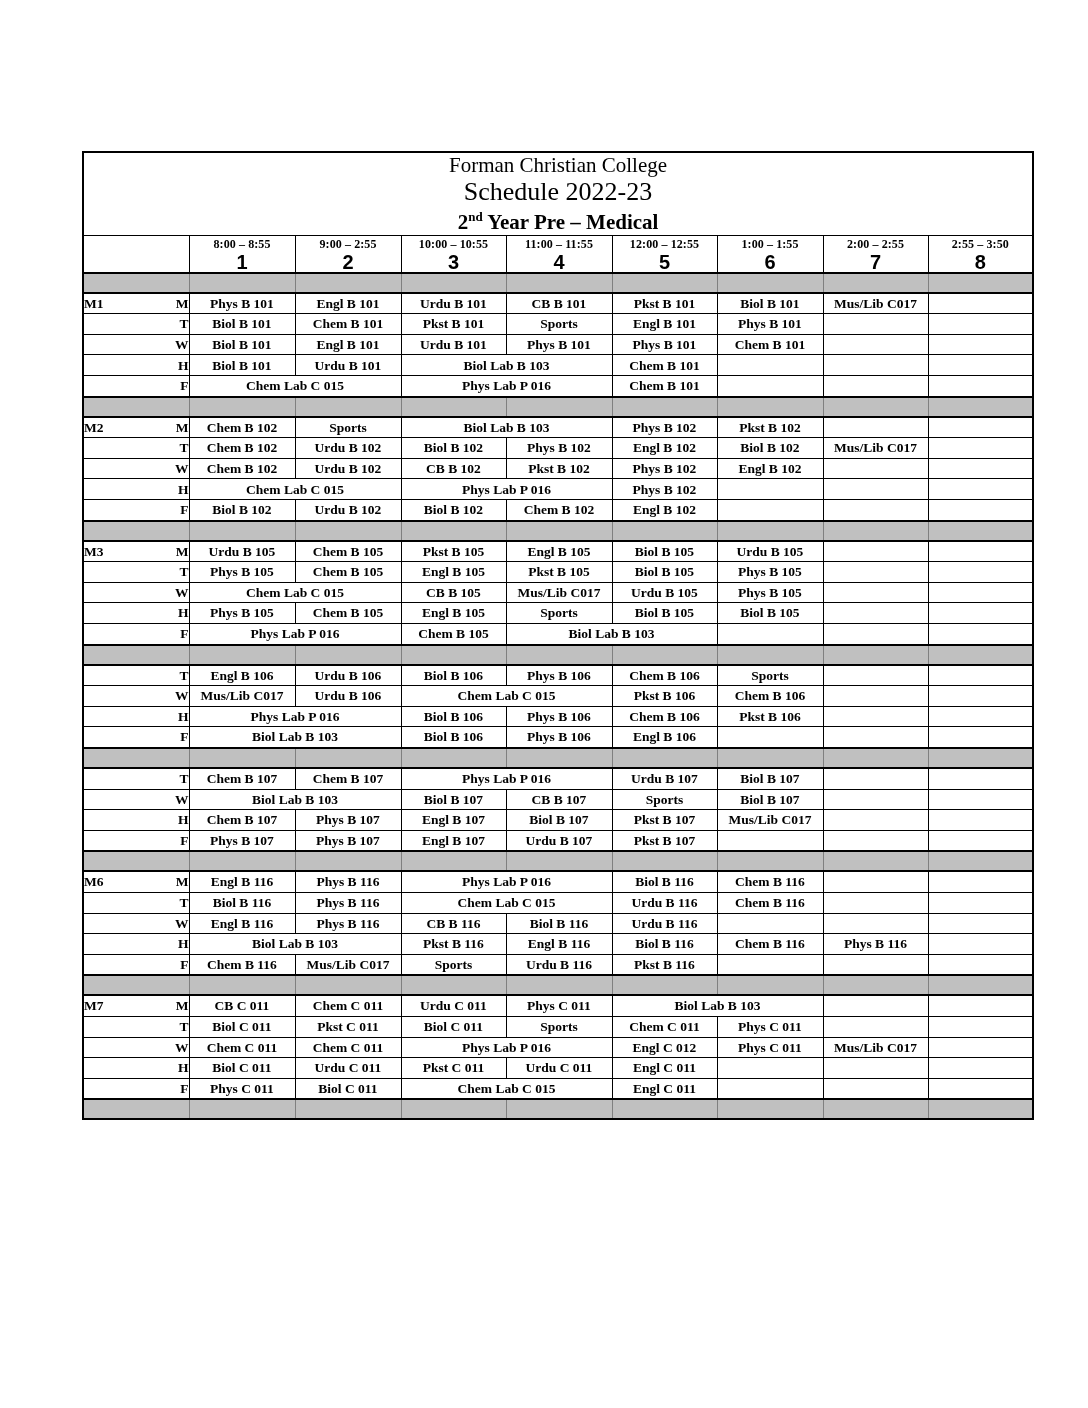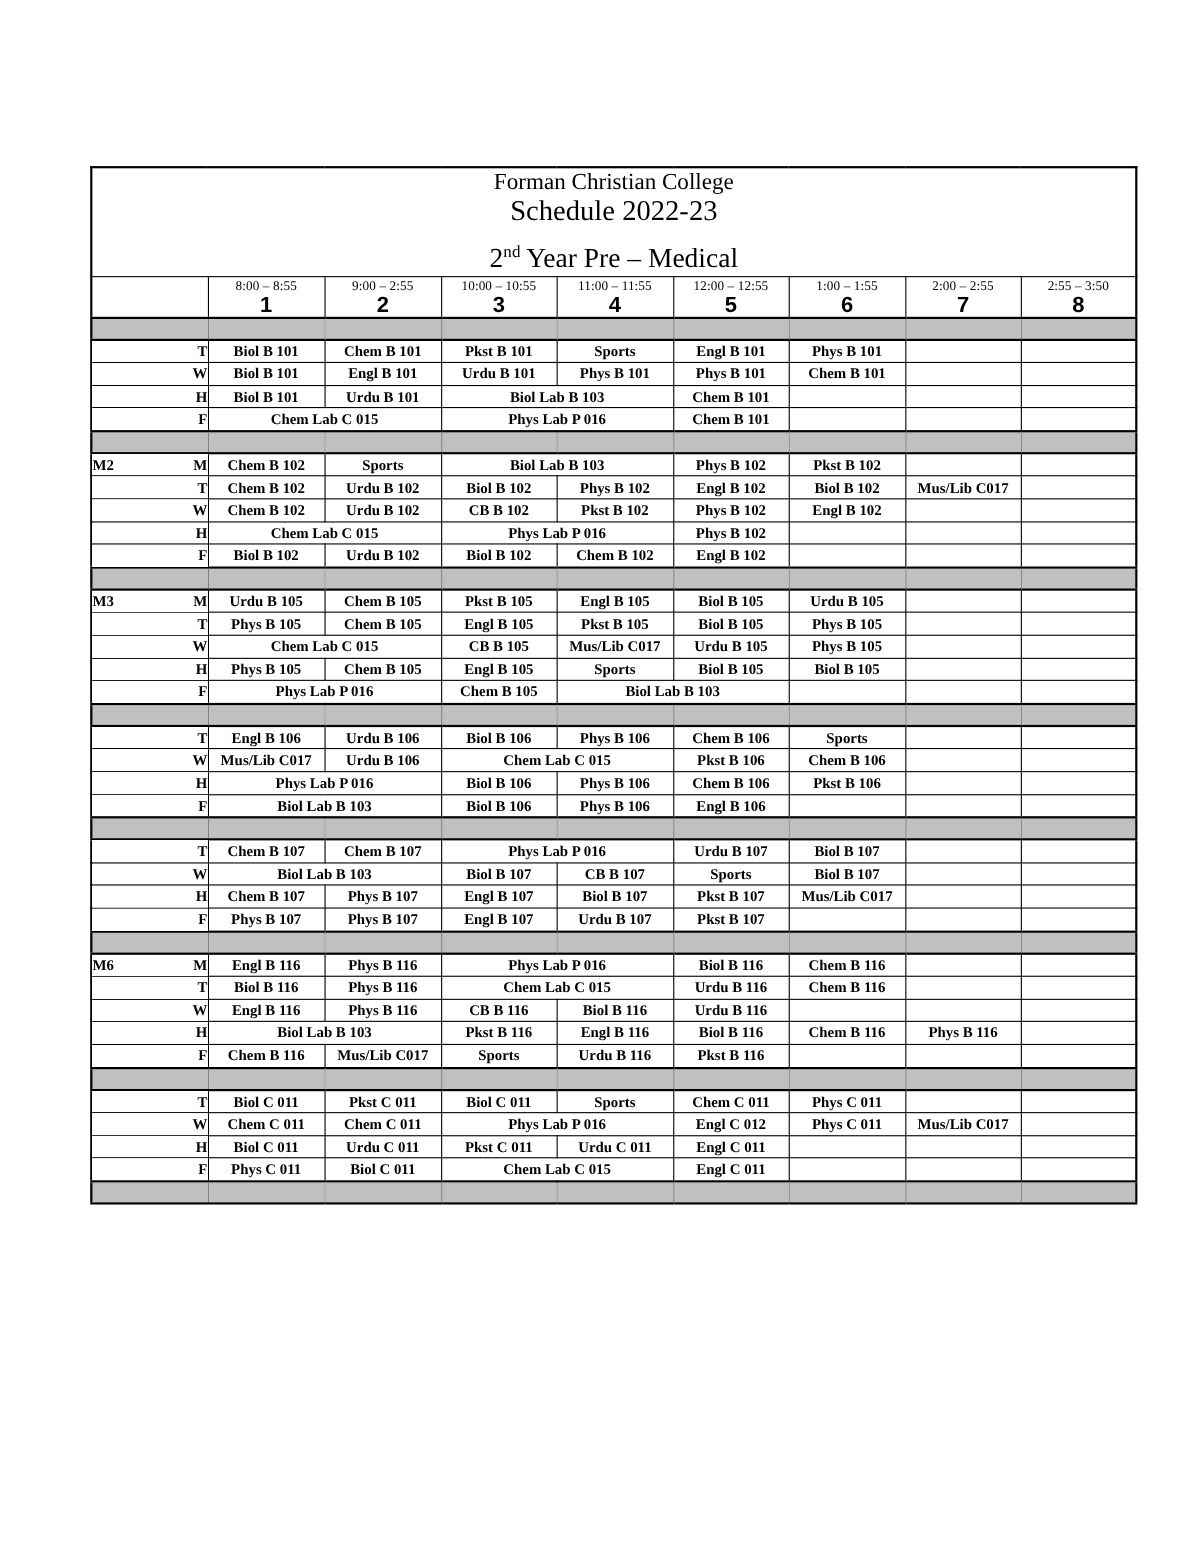--- a/index.html
+++ b/index.html
@@ -59,42 +59,42 @@
     font-size: 21px;
     line-height: 1.16;
     font-weight: normal;
   }
   .t2 {
     font-size: 26px;
     line-height: 1.16;
     font-weight: normal;
   }
   .t3 {
-    font-size: 25px;
+    font-size: 21px;
     line-height: 1.2;
-    font-weight: normal;
-    margin-top: 13px;
+    font-weight: bold;
+    margin-top: 2px;
   }
   .t3 sup {
     font-size: 0.62em;
     vertical-align: super;
     line-height: 0;
   }
 
   
   td.periodhead {
     border: 2px solid #000;
     height: 46px;
     padding: 2px 0 2px 0;
     vertical-align: top;
     font-weight: normal;
   }
   .ptime {
     font-size: 12px;
-    font-weight: normal;
+    font-weight: bold;
     letter-spacing: 0.1px;
     display: block;
     margin-top: 2px;
   }
   .pnum {
     font-size: 20px;
     font-weight: bold;
     display: block;
     margin-top: 2px;
     font-family: "Liberation Sans", sans-serif;
@@ -201,20 +201,34 @@
             <td class=""></td>
             <td class=""></td>
             <td class=""></td>
             <td class=""></td>
             <td class=""></td>
             <td class=""></td>
             <td class=""></td>
             <td class=""></td>
             <td class="lastcol"></td>
           </tr>
+          <tr class="firstrow">
+            <td class="lbl">
+              <span class="blk">M1</span>
+              <span class="day">M</span>
+            </td>
+            <td class="empty">Phys B 101</td>
+            <td class="empty">Engl B 101</td>
+            <td class="empty">Urdu B 101</td>
+            <td class="empty">CB B 101</td>
+            <td class="empty">Pkst  B 101</td>
+            <td class="empty">Biol B 101</td>
+            <td class="empty small">Mus/Lib C017</td>
+            <td class="empty lastcol"></td>
+          </tr>
           <tr class="">
             <td class="lbl">
               <span class="day">T</span>
             </td>
             <td class="empty">Biol B 101</td>
             <td class="empty">Chem B 101</td>
             <td class="empty">Pkst B 101</td>
             <td class="empty">Sports</td>
             <td class="empty">Engl B 101</td>
             <td class="empty">Phys B 101</td>
@@ -604,20 +618,33 @@
             <td class=""></td>
             <td class=""></td>
             <td class=""></td>
             <td class=""></td>
             <td class=""></td>
             <td class=""></td>
             <td class=""></td>
             <td class=""></td>
             <td class="lastcol"></td>
           </tr>
+          <tr class="firstrow">
+            <td class="lbl">
+              <span class="blk">M7</span>
+              <span class="day">M</span>
+            </td>
+            <td class="empty">CB C 011</td>
+            <td class="empty">Chem C 011</td>
+            <td class="empty">Urdu C 011</td>
+            <td class="empty">Phys C 011</td>
+            <td class="empty" colspan="2">Biol Lab B 103</td>
+            <td class="empty"></td>
+            <td class="empty lastcol"></td>
+          </tr>
           <tr class="">
             <td class="lbl">
               <span class="day">T</span>
             </td>
             <td class="empty">Biol C 011</td>
             <td class="empty">Pkst C 011</td>
             <td class="empty">Biol C 011</td>
             <td class="empty">Sports</td>
             <td class="empty">Chem C 011</td>
             <td class="empty">Phys C 011</td>

